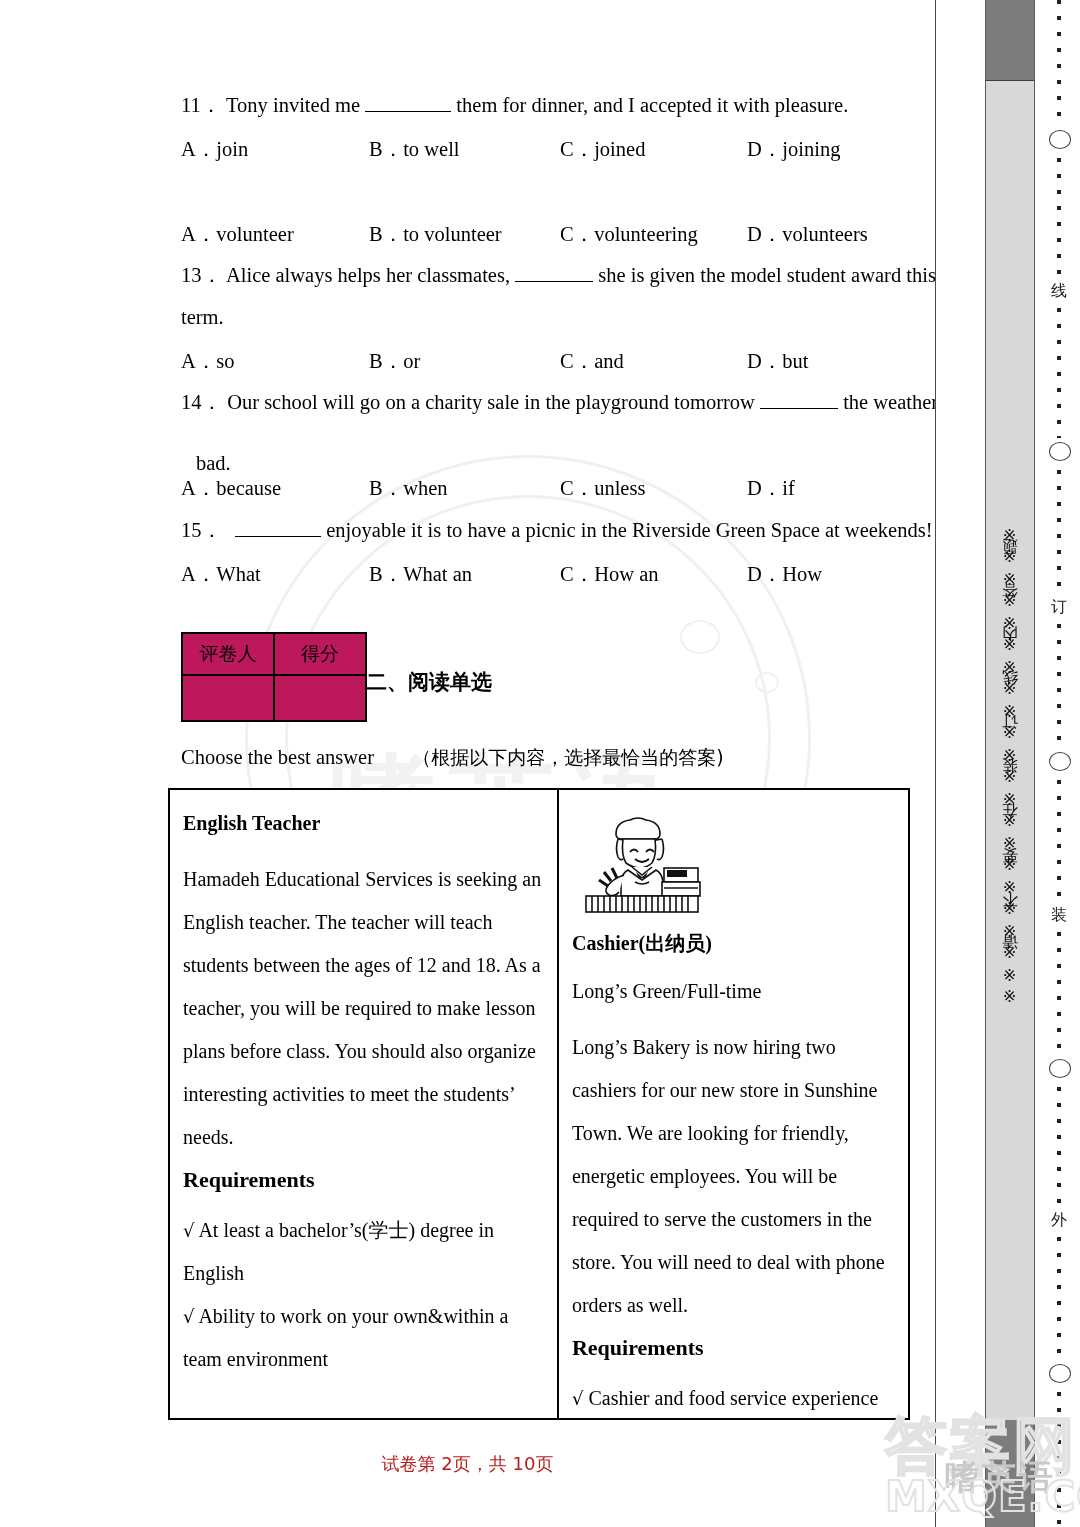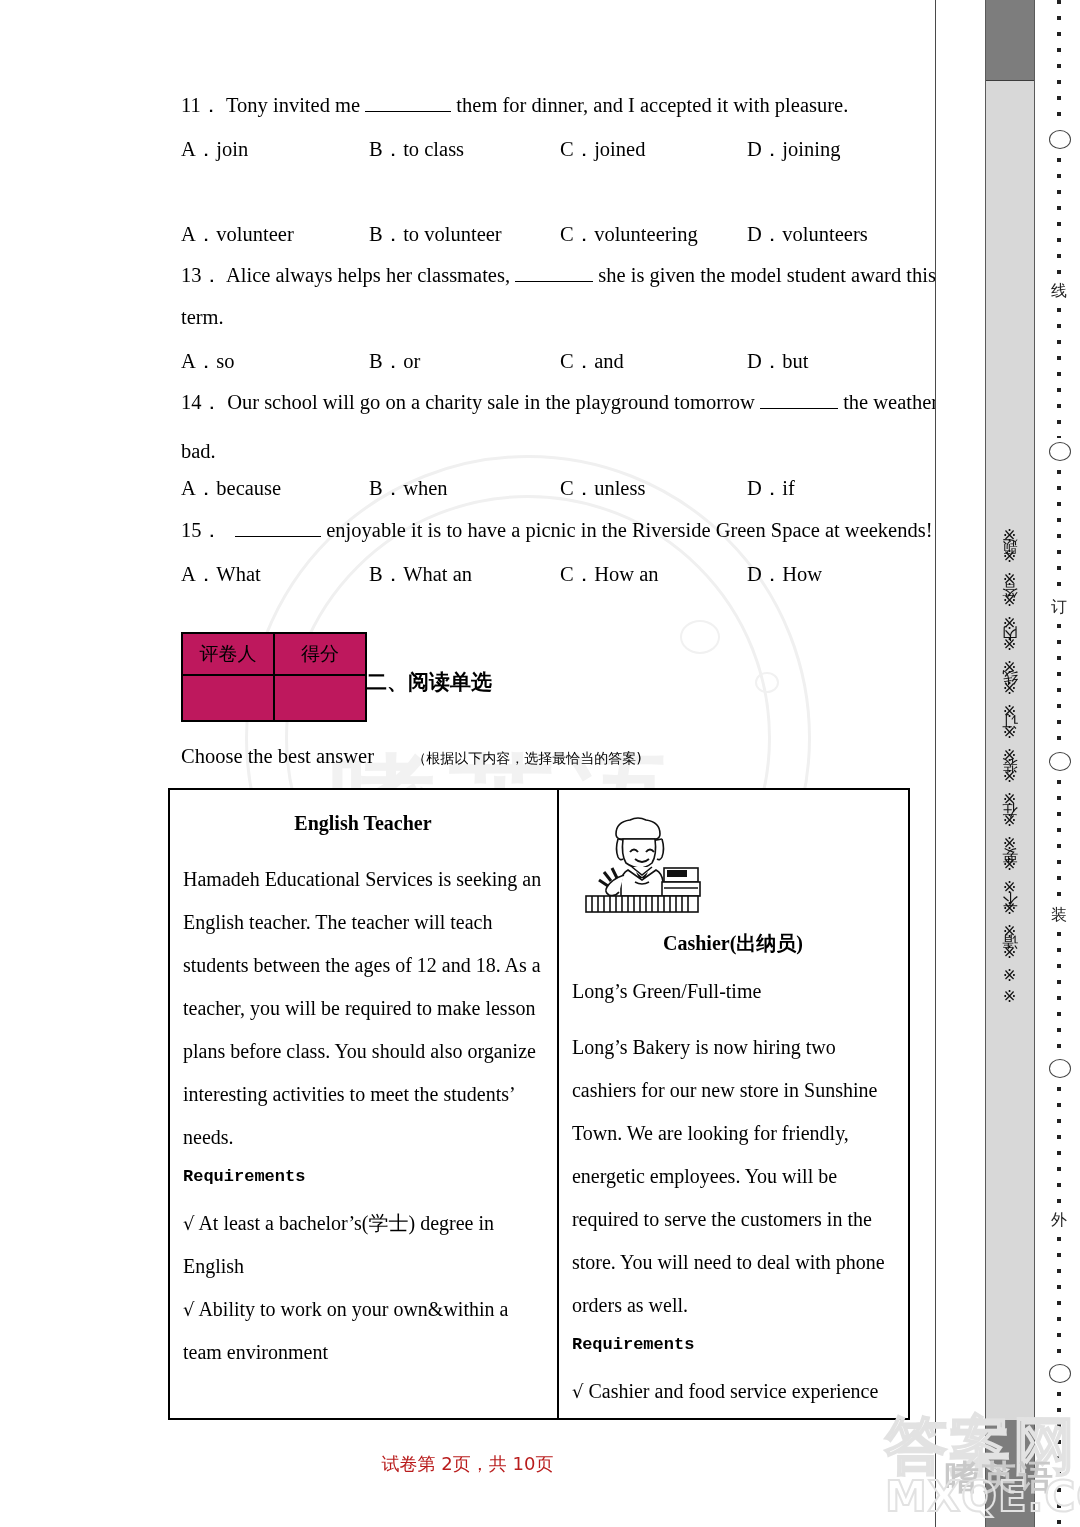--- a/index.html
+++ b/index.html
@@ -159,21 +159,21 @@
   #choose-line {
     position: absolute;
     z-index: 3;
     left: 181px;
     top: 745px;
     font-size: 20.5px;
     white-space: nowrap;
   }
   #choose-line .cn {
     font-family: "DejaVu Sans", "Liberation Sans", sans-serif;
-    font-size: 14px;
+    font-size: 19px;
   }
 
   
   #ads {
     position: absolute;
     z-index: 3;
     left: 168px;
     top: 788px;
     width: 742px;
     height: 632px;
@@ -192,37 +192,35 @@
     border-right: 2px solid #000;
   }
   #ad-right {
     width: 350px;
   }
   .ad-title {
     font-size: 20px;
     font-weight: 700;
     margin: 0 0 23px 0;
     white-space: nowrap;
-    text-align: center;
   }
   .ad-sub {
     font-size: 20px;
     margin: 0 0 23px 0;
     white-space: nowrap;
   }
   .ad-body {
     font-size: 20px;
     line-height: 43px;
     margin: 0 0 8px 0;
   }
   .req-head {
-    font-size: 17px;
+    font-size: 22px;
     font-weight: 700;
     margin: 0 0 16px 0;
-    font-family: Liberation Mono, monospace;
   }
   .req-item {
     font-size: 20px;
     line-height: 43px;
     margin: 0;
   }
   .req-item .tick {
     font-family: "DejaVu Sans", sans-serif;
     font-size: 18px;
   }
@@ -369,21 +367,21 @@
   <div id="content">
 
     <div class="q-line" style="top:92px;">
       <span>11．</span>
       <span>Tony invited me</span>
       <span class="blank" style="width:86px;"></span>
       <span>them for dinner, and I accepted it with pleasure.</span>
     </div>
     <div class="opt-row" style="top:135px;">
       <span class="opt opt-a">A．join</span>
-      <span class="opt opt-b">B．to class</span>
+      <span class="opt opt-b">B．to well</span>
       <span class="opt opt-c">C．joined</span>
       <span class="opt opt-d">D．joining</span>
     </div>
 
     <div class="opt-row" style="top:220px;">
       <span class="opt opt-a">A．volunteer</span>
       <span class="opt opt-b">B．to volunteer</span>
       <span class="opt opt-c">C．volunteering</span>
       <span class="opt opt-d">D．volunteers</span>
     </div>
@@ -401,21 +399,21 @@
       <span class="opt opt-c">C．and</span>
       <span class="opt opt-d">D．but</span>
     </div>
 
     <div class="q-line" style="top:389px;">
       <span>14．</span>
       <span>Our school will go on a charity sale in the playground tomorrow</span>
       <span class="blank" style="width:78px;"></span>
       <span>the weather is</span>
     </div>
-    <div class="q-line" style="top:438px;">bad.</div>
+    <div class="q-line" style="top:450px;margin-left:15px;">bad.</div>
     <div class="opt-row" style="top:474px;">
       <span class="opt opt-a">A．because</span>
       <span class="opt opt-b">B．when</span>
       <span class="opt opt-c">C．unless</span>
       <span class="opt opt-d">D．if</span>
     </div>
 
     <div class="q-line" style="top:517px;">
       <span>15．</span>
       <span class="blank" style="width:86px; margin-left:8px;"></span>

